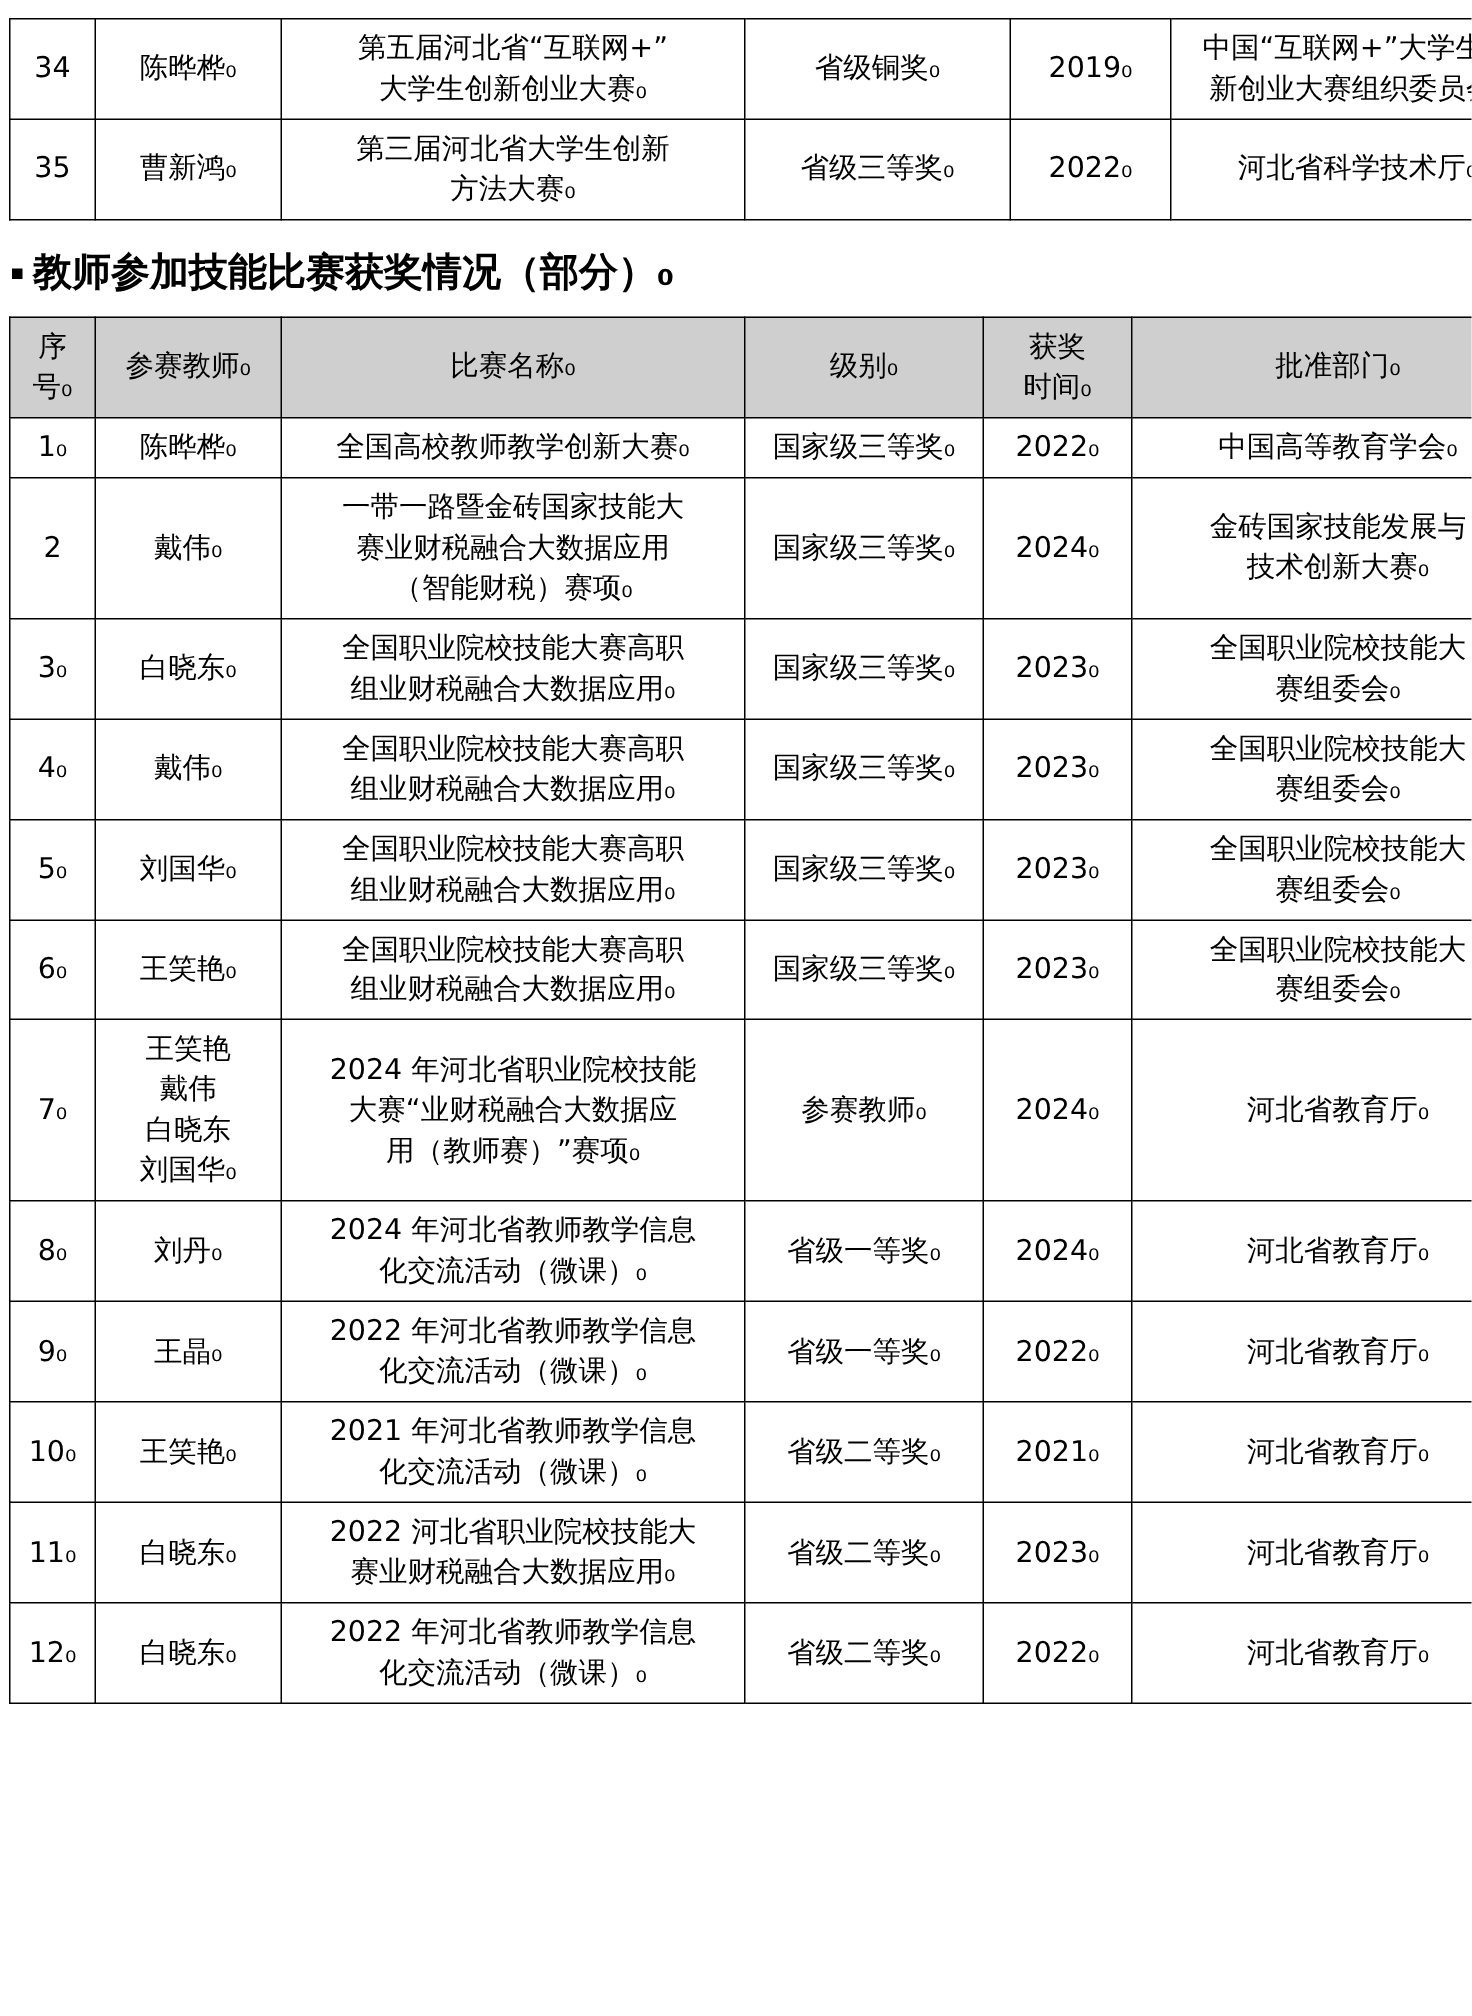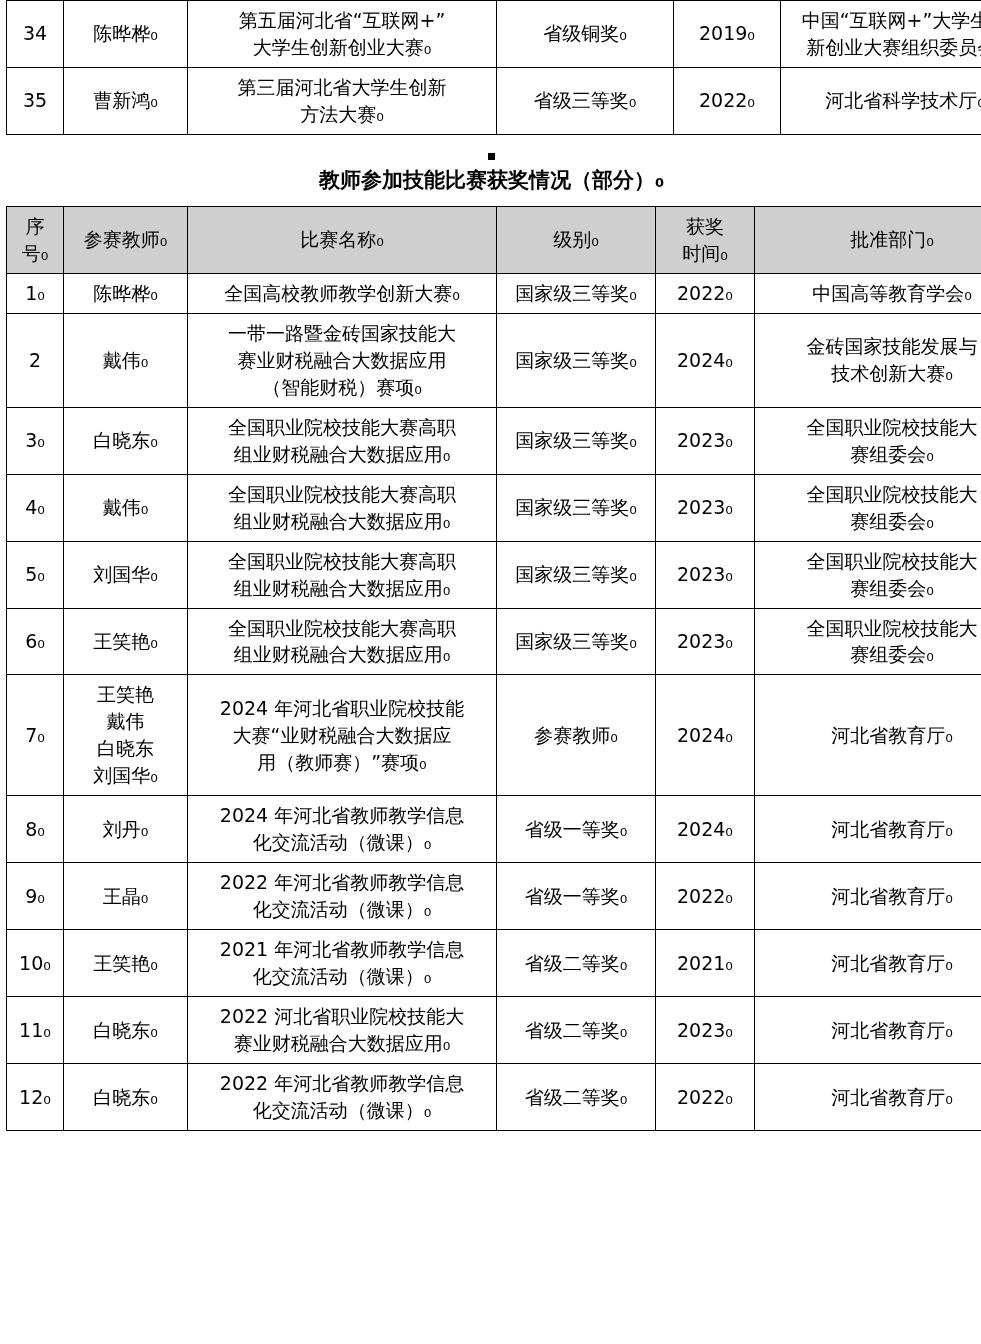--- a/index.html
+++ b/index.html
@@ -8,21 +8,21 @@
     background: #ffffff;
   }
   body {
     width: 981px;
     font-family: "DejaVu Sans", "Liberation Sans", sans-serif;
     color: #000000;
   }
   .page {
     width: 981px;
     box-sizing: border-box;
-    padding: 0 6px;
+    padding: 12px 6px;
   }
   table.doc-table {
     border-collapse: collapse;
     width: 969px;
     table-layout: fixed;
   }
   table.doc-table td, table.doc-table th {
     border: 1px solid #000000;
     text-align: center;
     vertical-align: middle;
@@ -32,27 +32,26 @@
     padding: 6px 4px;
   }
   .hdr-row td {
     background: #cfcfcf;
     font-size: 19px;
   }
   .cell-multiline {
     white-space: pre-line;
   }
   .section-heading {
-    font-size: 21px;
+    font-size: 26px;
     font-weight: bold;
     margin: 17px 0 12px 2px;
     display: flex;
     align-items: center;
     gap: 7px;
-    flex-direction: column;
   }
   .bullet-square {
     display: inline-block;
     width: 7px;
     height: 7px;
     background: #000000;
     position: relative;
     top: 1px;
   }
   

